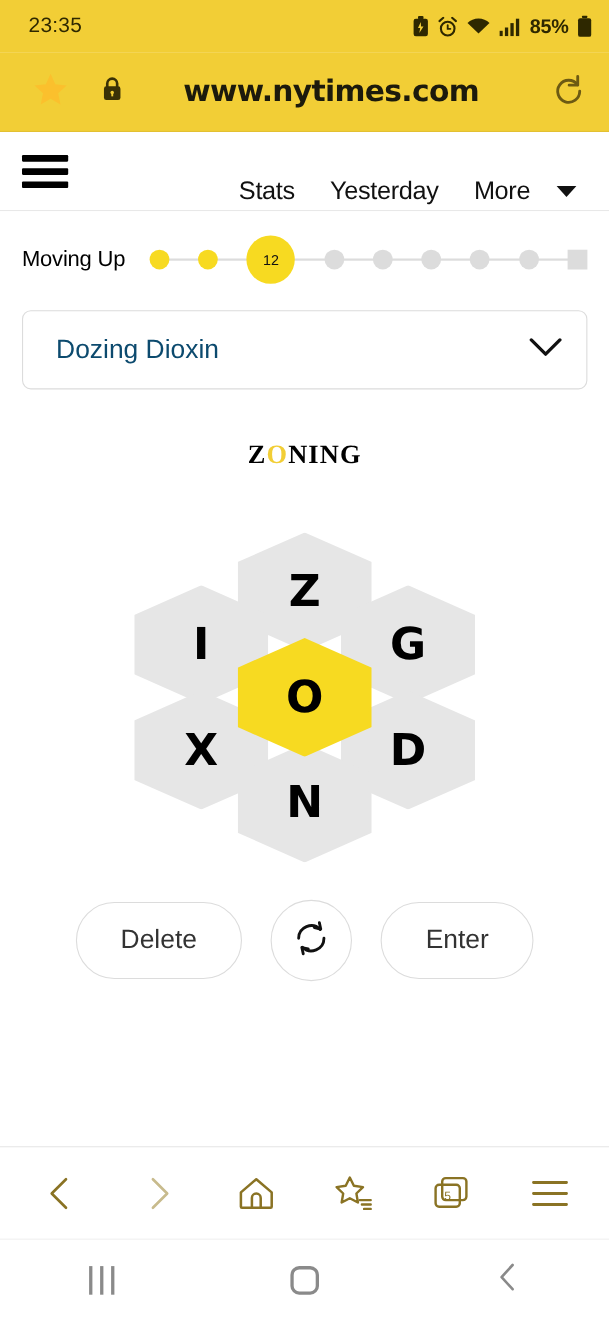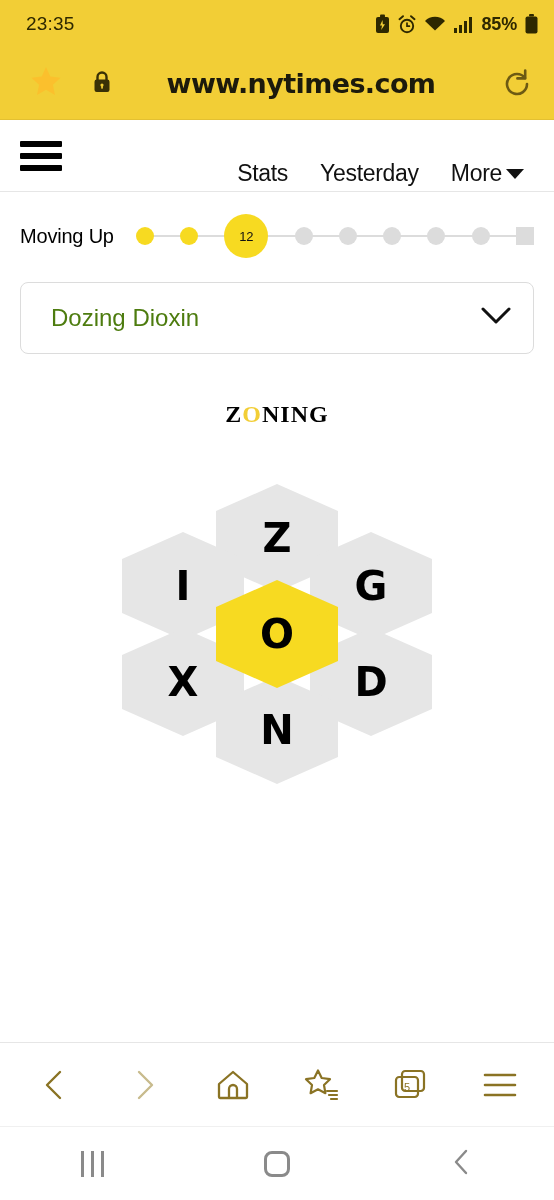--- a/index.html
+++ b/index.html
@@ -49,21 +49,21 @@
     height: 72px;
     background: #fff;
     display: flex; align-items: center;
     border-bottom: 1px solid #e6e6e6;
     padding: 0 30px 0 20px;
   }
   .hamburger { width: 42px; height: 30px; display: flex; flex-direction: column; justify-content: space-between; cursor: pointer; }
   .hamburger span { display: block; height: 6px; background: #000; border-radius: 1px; }
   .nav-links { margin-left: auto; display: flex; align-items: center; gap: 32px; margin-top: 36px; }
   .nav-link { font-size: 23px; color: #111; letter-spacing: -.3px; cursor: pointer; }
-  .nav-more { display: flex; align-items: center; gap: 4px; }
+  .nav-more { display: flex; align-items: center; gap: 24px; }
   .caret-down {
     width: 0; height: 0;
     border-left: 9px solid transparent;
     border-right: 9px solid transparent;
     border-top: 10px solid #111;
   }
 
   
   .rank-row {
     display: flex; align-items: center;
@@ -88,21 +88,21 @@
   
   .words-box {
     margin: 6px 20px 0 20px;
     height: 72px;
     border: 1px solid #dcdcdc;
     border-radius: 8px;
     display: flex; align-items: center;
     padding: 0 22px 0 30px;
     background: #fff;
   }
-  .words-text { font-size: 24px; color: #4d7c0f; letter-spacing: 0; }
+  .words-text { font-size: 24px; color: #0c4a6e; letter-spacing: 0; }
   .words-chevron { margin-left: auto; }
 
   
   .typed-wrap { height: 120px; display: flex; align-items: center; justify-content: center; }
   .typed {
     font-family: Liberation Serif, serif;
     font-size: 24px; font-weight: 700; color: #000;
     letter-spacing: 1px;
   }
   .typed .center-letter { color: #F2CE36; }
@@ -314,20 +314,34 @@
       </div>
       <div class="cell pos-b">
         <span class="cell-letter">N</span>
       </div>
       <div class="cell center pos-c">
         <span class="cell-letter">O</span>
       </div>
     </div>
   </div>
 
+  <div class="actions">
+    <div class="pill">Delete</div>
+    <div class="shuffle-btn">
+      <span>
+        <svg width="40" height="40" viewBox="0 0 40 40">
+          <path d="M8.5 20 a11.5 11.5 0 0 1 19.6 -8.1" fill="none" stroke="#111" stroke-width="2.6" stroke-linecap="round"></path>
+          <path d="M31.5 20 a11.5 11.5 0 0 1 -19.6 8.1" fill="none" stroke="#111" stroke-width="2.6" stroke-linecap="round"></path>
+          <path d="M22.8 10.3 L28.6 11.6 L27.3 5.8" fill="none" stroke="#111" stroke-width="2.6" stroke-linecap="round" stroke-linejoin="round"></path>
+          <path d="M17.2 29.7 L11.4 28.4 L12.7 34.2" fill="none" stroke="#111" stroke-width="2.6" stroke-linecap="round" stroke-linejoin="round"></path>
+        </svg>
+      </span>
+    </div>
+    <div class="pill">Enter</div>
+  </div>
 
   <div class="spacer-fill"></div>
 
   <div class="browser-toolbar">
     <div class="tb-icon">
       <svg width="34" height="34" viewBox="0 0 34 34">
           <path d="M22 4 L9 17 L22 30" fill="none" stroke="#8a7324" stroke-width="2.4" stroke-linecap="round" stroke-linejoin="round"></path>
         </svg>
     </div>
     <div class="tb-icon">

